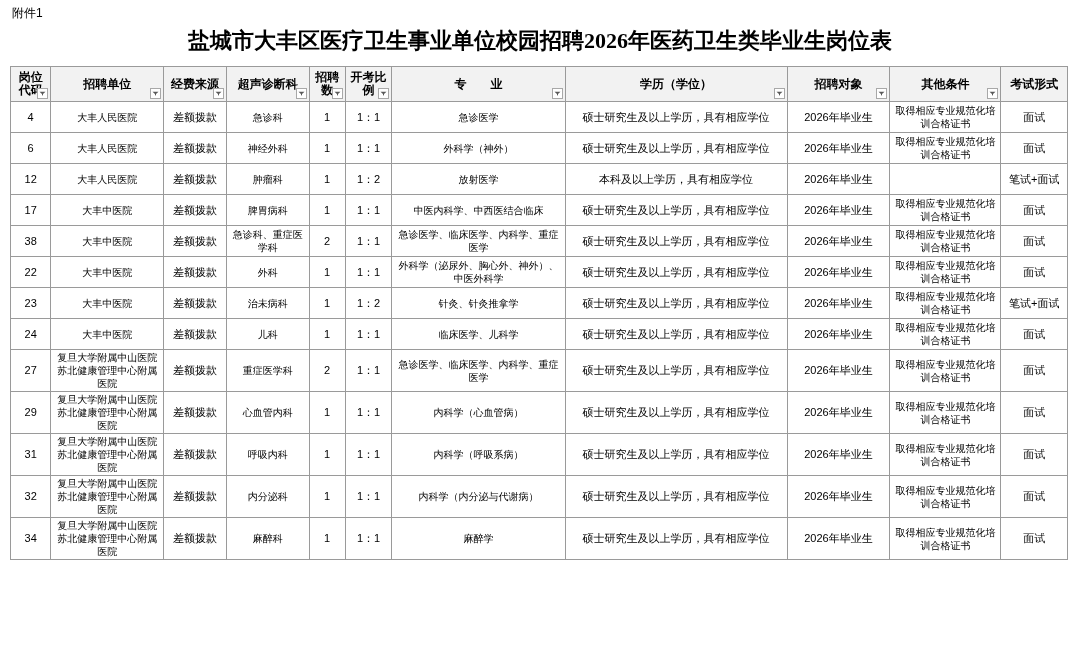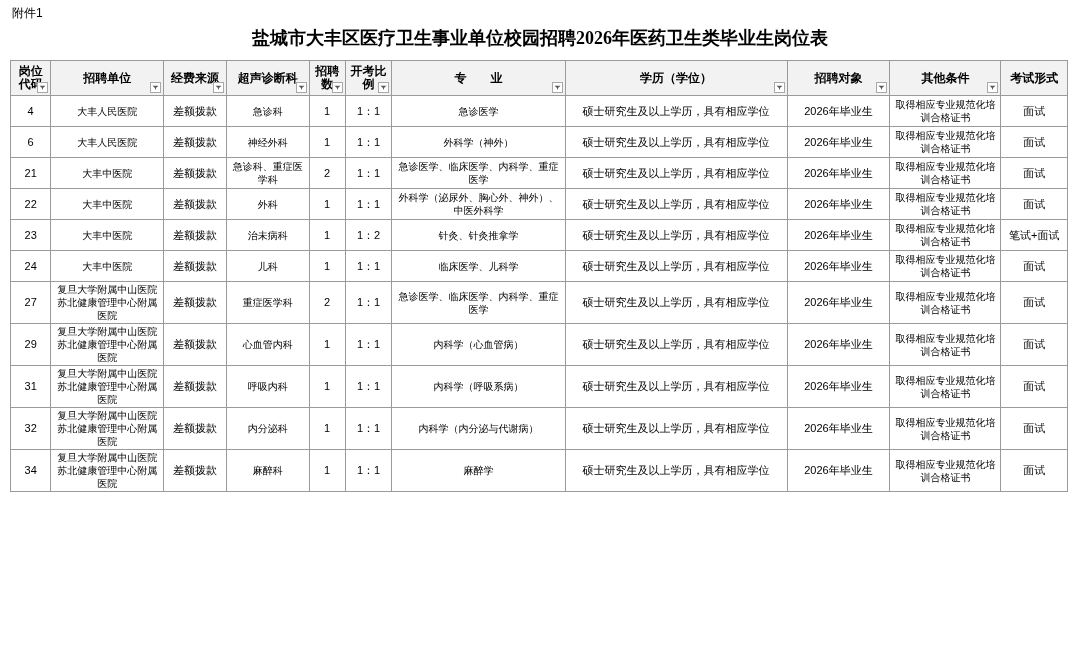--- a/index.html
+++ b/index.html
@@ -23,21 +23,21 @@
   }
   .attachment-label {
     font-size: 12px;
     line-height: 14px;
     color: #000;
     margin: 0 0 4px 2px;
     font-family: "Liberation Sans", sans-serif;
   }
   .doc-title {
     text-align: center;
-    font-size: 18px;
+    font-size: 22px;
     font-weight: bold;
     letter-spacing: 0px;
     margin: 6px 0 10px 0;
     font-family: "Liberation Serif", serif;
   }
   table.grid {
     border-collapse: collapse;
     width: 1058px;
     table-layout: fixed;
     font-size: 11px;
@@ -189,21 +189,47 @@
           <td class="small9">神经外科</td>
           <td>1</td>
           <td>1：1</td>
           <td class="small9">外科学（神外）</td>
           <td>硕士研究生及以上学历，具有相应学位</td>
           <td>2026年毕业生</td>
           <td class="small9">取得相应专业规范化培训合格证书</td>
           <td>面试</td>
         </tr>
         <tr>
-          <td>21</td>
+          <td>12</td>
+          <td class="small9">大丰人民医院</td>
+          <td>差额拨款</td>
+          <td class="small9">肿瘤科</td>
+          <td>1</td>
+          <td>1：2</td>
+          <td class="small9">放射医学</td>
+          <td>本科及以上学历，具有相应学位</td>
+          <td>2026年毕业生</td>
+          <td class="small9"></td>
+          <td>笔试+面试</td>
+        </tr>
+        <tr>
+          <td>17</td>
+          <td class="small9">大丰中医院</td>
+          <td>差额拨款</td>
+          <td class="small9">脾胃病科</td>
+          <td>1</td>
+          <td>1：1</td>
+          <td class="small9">中医内科学、中西医结合临床</td>
+          <td>硕士研究生及以上学历，具有相应学位</td>
+          <td>2026年毕业生</td>
+          <td class="small9">取得相应专业规范化培训合格证书</td>
+          <td>面试</td>
+        </tr>
+        <tr>
+          <td>38</td>
           <td class="small9">大丰中医院</td>
           <td>差额拨款</td>
           <td class="small9">急诊科、重症医学科</td>
           <td>2</td>
           <td>1：1</td>
           <td class="small9">急诊医学、临床医学、内科学、重症医学</td>
           <td>硕士研究生及以上学历，具有相应学位</td>
           <td>2026年毕业生</td>
           <td class="small9">取得相应专业规范化培训合格证书</td>
           <td>面试</td>

